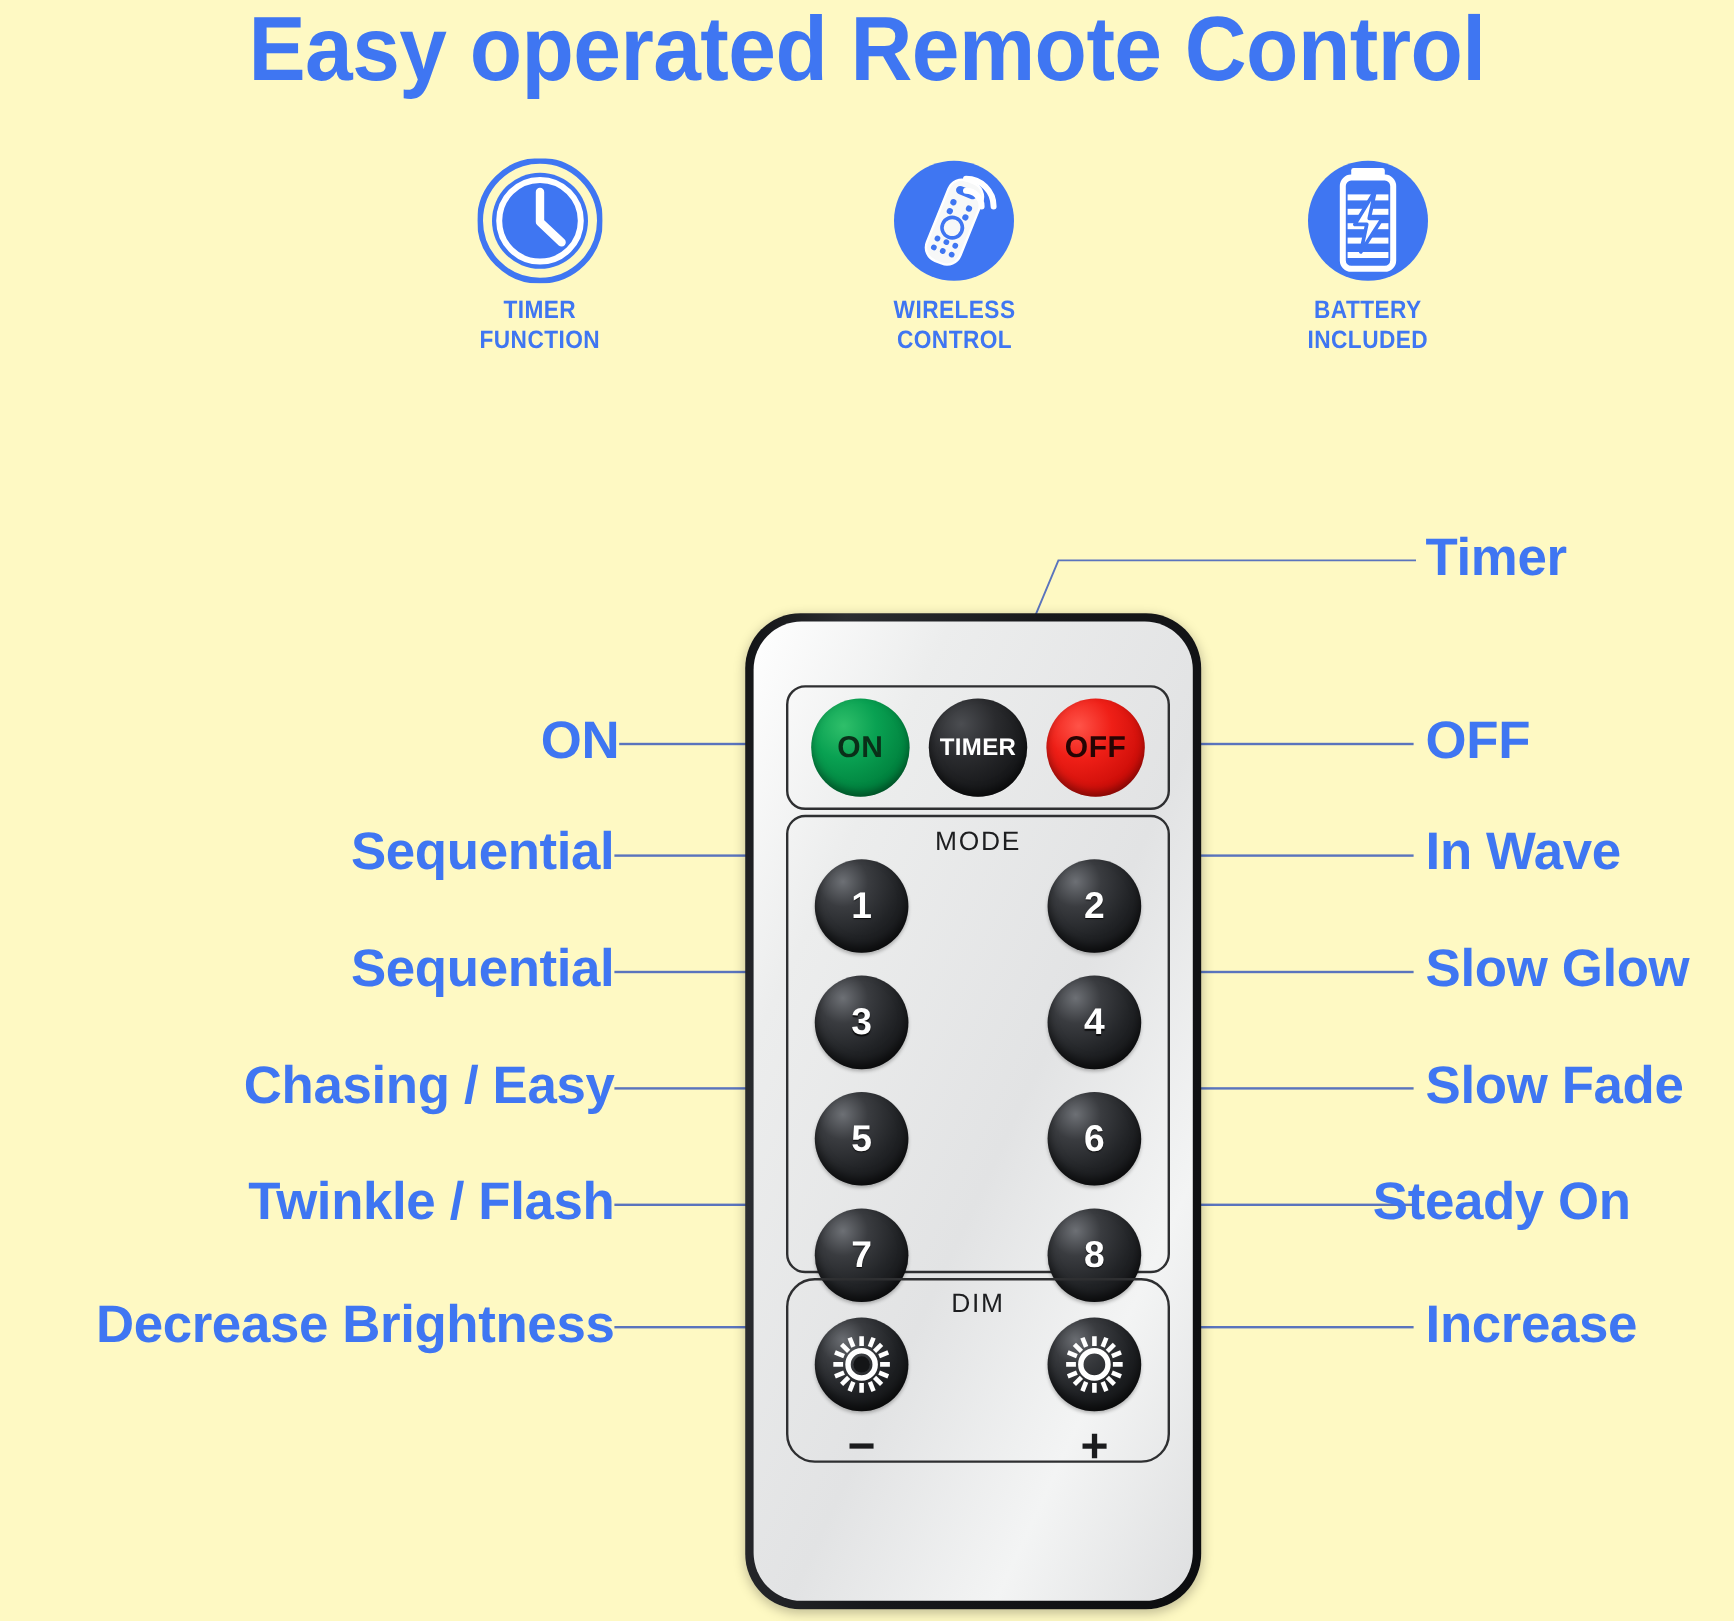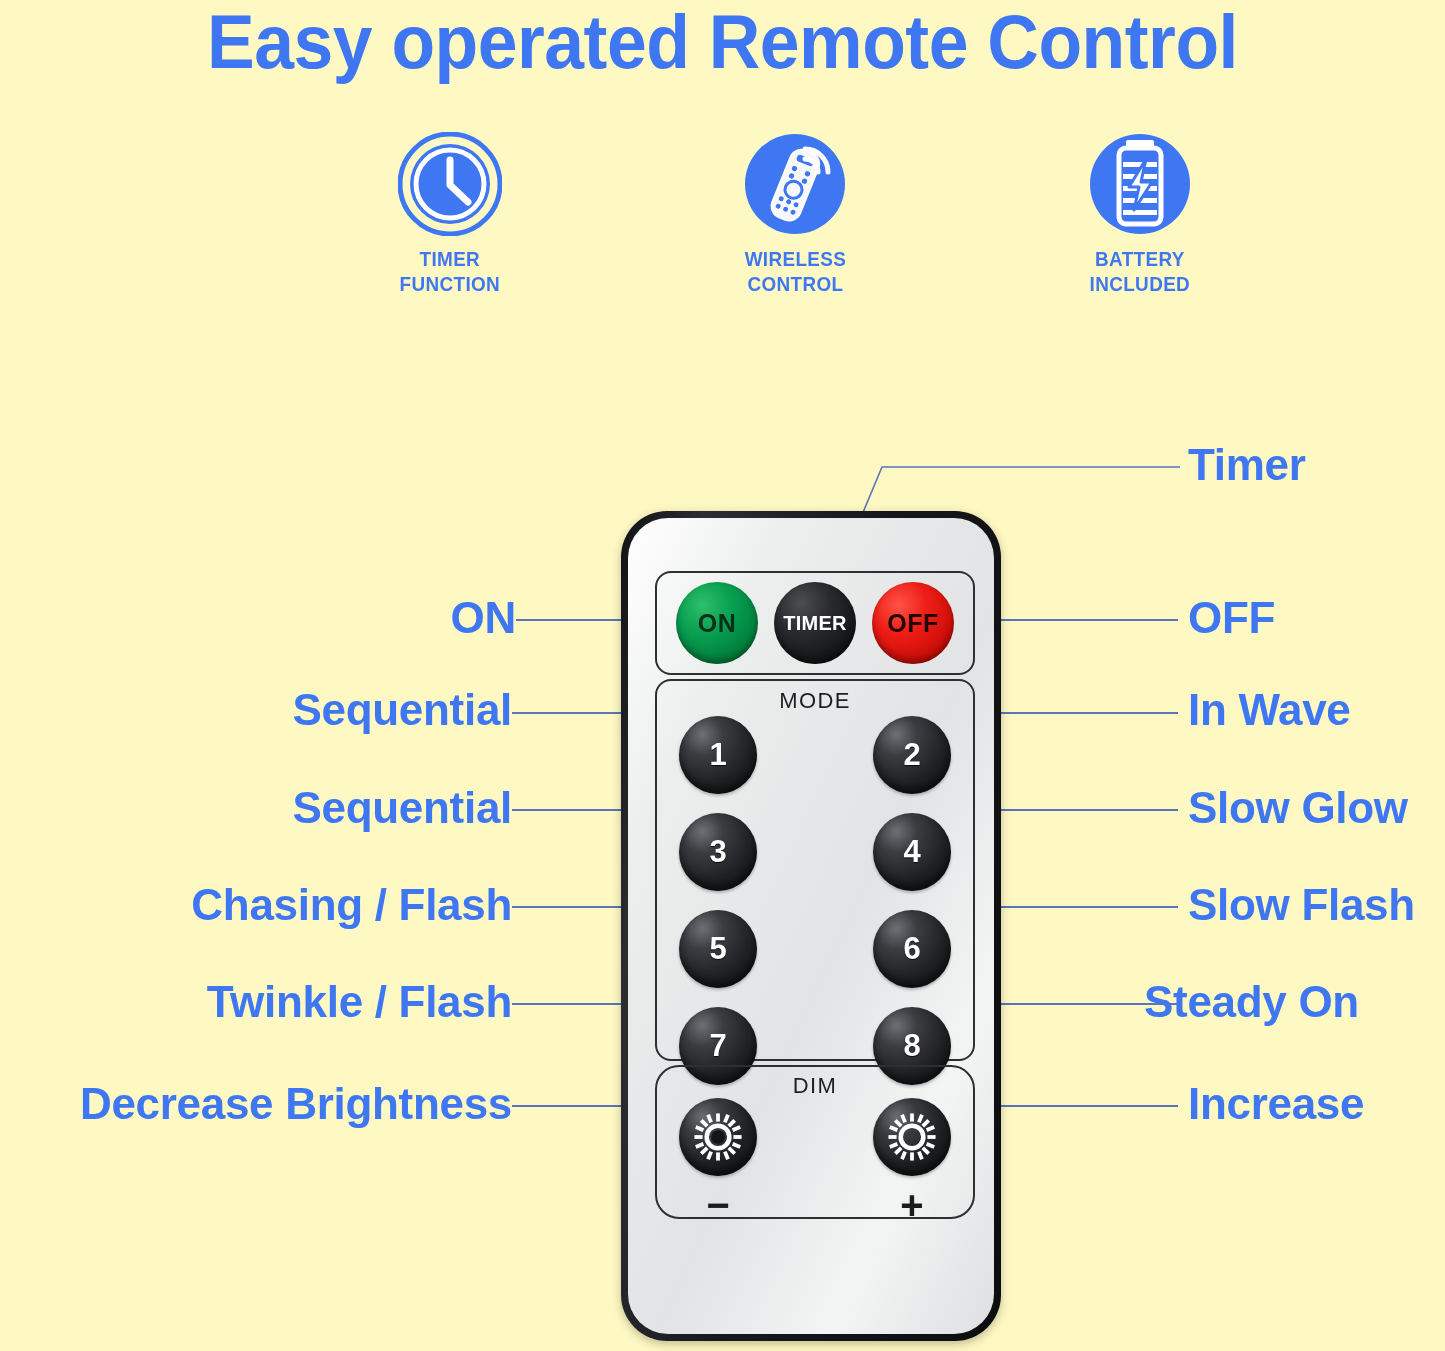--- a/index.html
+++ b/index.html
@@ -411,21 +411,21 @@
   <div class="callout left" style="left:236px; top:596px; width:280px;">
     <span>ON</span>
   </div>
   <div class="callout left" style="left:112px; top:688px; width:400px;">
     <span>Sequential</span>
   </div>
   <div class="callout left" style="left:112px; top:786px; width:400px;">
     <span>Sequential</span>
   </div>
   <div class="callout left" style="left:62px; top:883px; width:450px;">
-    <span>Chasing / Flash</span>
+    <span>Chasing / Easy</span>
   </div>
   <div class="callout left" style="left:62px; top:980px; width:450px;">
     <span>Twinkle / Flash</span>
   </div>
   <div class="callout left" style="left:2px; top:1082px; width:510px;">
     <span>Decrease Brightness</span>
   </div>
 
   <div class="callout right" style="left:1188px; top:443px; width:250px;">
     <span>Timer</span>
@@ -433,21 +433,21 @@
   <div class="callout right" style="left:1188px; top:596px; width:250px;">
     <span>OFF</span>
   </div>
   <div class="callout right" style="left:1188px; top:688px; width:255px;">
     <span>In Wave</span>
   </div>
   <div class="callout right" style="left:1188px; top:786px; width:255px;">
     <span>Slow Glow</span>
   </div>
   <div class="callout right" style="left:1188px; top:883px; width:255px;">
-    <span>Slow Flash</span>
+    <span>Slow Fade</span>
   </div>
   <div class="callout right" style="left:1144px; top:980px; width:255px;">
     <span>Steady On</span>
   </div>
   <div class="callout right" style="left:1188px; top:1082px; width:255px;">
     <span>Increase</span>
   </div>
 
 </div>
 

